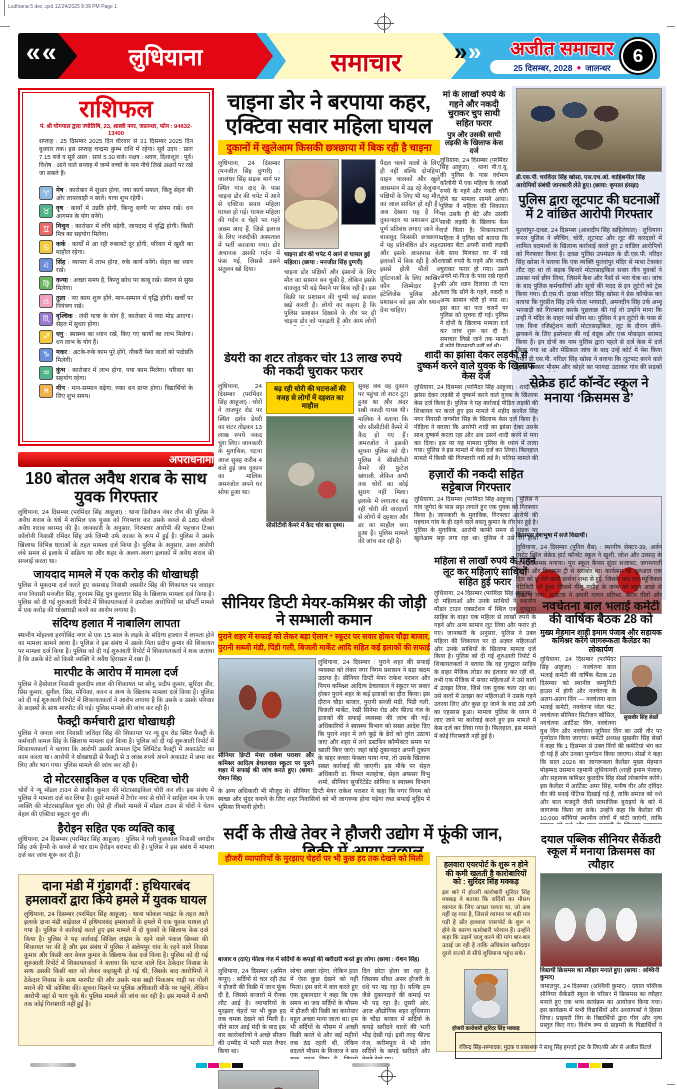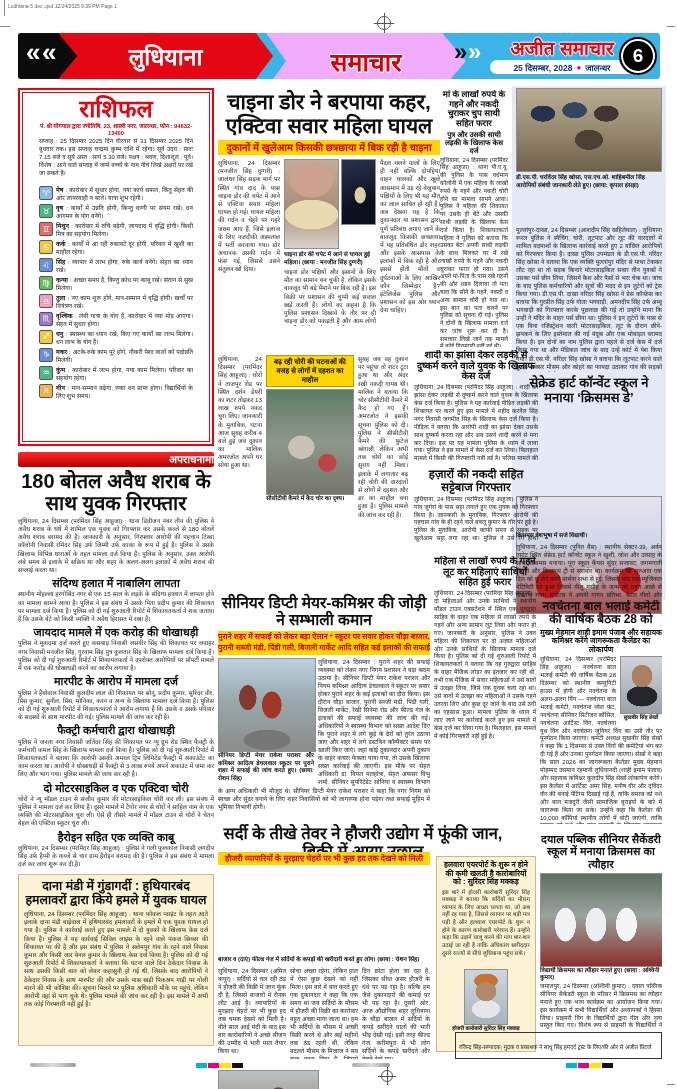--- a/index.html
+++ b/index.html
@@ -89,21 +89,21 @@
   <div class="abs banner" style="left: 18px; top: 33px; width: 642px; height: 46px; background-color: rgb(60, 180, 231);">
 
     <div class="abs" style="left:0;top:0;width:86px;height:46px;background:#0b0b0b;transform:skewX(-22deg);transform-origin:top left;"></div>
     <div class="abs chev" style="left:8px;top:6px;font-size:26px;color:#ffffff;">«</div>
     <div class="abs chev" style="left:24px;top:6px;font-size:26px;color:#ffffff;">«</div>
 
     <div class="abs ribbon" style="left: 40px; top: 0px; width: 215px; height: 46px; clip-path: polygon(0px 0px, 92% 0px, 100% 50%, 92% 100%, 0px 100%, 9% 50%); background-color: rgb(227, 6, 19);">
       <span style="color:#fff;font-weight:800;font-size:23px;">लुधियाना</span>
     </div>
 
-    <div class="abs ribbon" style="left: 248px; top: 0px; width: 200px; height: 56px; clip-path: polygon(0px 0px, 88% 0px, 100% 50%, 88% 100%, 0px 100%, 10% 50%); background-color: #f0abfc;">
+    <div class="abs ribbon" style="left: 248px; top: 0px; width: 200px; height: 56px; clip-path: polygon(0px 0px, 88% 0px, 100% 50%, 88% 100%, 0px 100%, 10% 50%); background-color: #fef9c3;">
       <span style="color:#d40008;font-weight:800;font-size:25px;
             text-shadow:-1px 0 #fff,1px 0 #fff,0 -1px #fff,0 1px #fff,1px 1px #fff,-1px -1px #fff;">समाचार</span>
     </div>
 
     <div class="abs chev" style="left:436px;top:7px;font-size:24px;color:#0b0b0b;">»</div>
     <div class="abs chev" style="left:450px;top:7px;font-size:24px;color:#ffffff;">»</div>
 
     <div class="abs" style="left:470px;top:2px;width:148px;text-align:center;font-weight:800;font-size:19px;color:#e30613;
          text-shadow:-1px 0 #fff,1px 0 #fff,0 -1px #fff,0 1px #fff;">अजीत समाचार</div>
     <div class="abs datepill" style="left:472px;top:27px;width:144px;height:14px;">
@@ -172,30 +172,30 @@
           <span class="sign-tx"><b>मीन</b> : <span>मान-सम्मान बढ़ेगा, रुका धन प्राप्त होगा। विद्यार्थियों के लिए शुभ समय।</span></span>
         </div>
       </div>
     </div>
   </div>
 
   <div class="abs secbar" style="left:18px;top:452px;width:196px;height:15px;font-size:10.5px;line-height:15px;">अपराधनामा</div>
 
   <div class="abs" style="left:18px;top:470px;width:196px;height:402px;overflow:hidden;">
     <div>
-      <div class="hl" style="font-size:20px;">180 बोतल अवैध शराब के साथ युवक गिरफ्तार</div>
+      <div class="hl" style="font-size:16px;">180 बोतल अवैध शराब के साथ युवक गिरफ्तार</div>
       <div class="bd" style="max-height:64px;margin:2px 0 3px;">लुधियाना, 24 दिसम्बर (परमिंदर सिंह आहूजा) : थाना डिवीजन नंबर तीन की पुलिस ने अवैध शराब के धंधे में शामिल एक युवक को गिरफ्तार कर उसके कब्जे से 180 बोतलें अवैध शराब बरामद की है। जानकारी के अनुसार, गिरफ्तार आरोपी की पहचान टिब्बा कॉलोनी निवासी रमिंदर सिंह उर्फ जिम्मी उर्फ काका के रूप में हुई है। पुलिस ने उसके खिलाफ विभिन्न धाराओं के तहत मामला दर्ज किया है। पुलिस के अनुसार, उक्त आरोपी लंबे समय से इलाके में सक्रिय था और शहर के अलग-अलग इलाकों में अवैध शराब की सप्लाई करता था।</div>
+    </div>
+    <div>
+      <div class="hl" style="font-size:11px;">जायदाद मामले में एक करोड़ की धोखाधड़ी</div>
+      <div class="bd" style="max-height:40px;margin:1px 0 3px;">पुलिस ने मुकदमा दर्ज करते हुए कसबाड़ निवासी जसवीर सिंह की शिकायत पर जवाहर नगर निवासी मनजीत सिंह, गुरनाम सिंह पुत्र कुलतार सिंह के खिलाफ मामला दर्ज किया है। पुलिस को दी गई शुरुआती रिपोर्ट में शिकायतकर्ता ने उपरोक्त आरोपियों पर प्रॉपर्टी मामले में एक करोड़ की धोखाधड़ी करने का आरोप लगाया है।</div>
     </div>
     <div>
       <div class="hl" style="font-size:11px;">संदिग्ध हलात में नाबालिग लापता</div>
       <div class="bd" style="max-height:40px;margin:1px 0 3px;">स्थानीय मोहल्ला हरगोबिंद नगर से एक 15 साल के लड़के के संदिग्ध हालात में लापता होने का मामला सामने आया है। पुलिस ने इस संबंध में उसके पिता प्रदीप कुमार की शिकायत पर मामला दर्ज किया है। पुलिस को दी गई शुरुआती रिपोर्ट में शिकायतकर्ता ने शक जताया है कि उसके बेटे को किसी व्यक्ति ने अवैध हिरासत में रखा है।</div>
-    </div>
-    <div>
-      <div class="hl" style="font-size:11px;">जायदाद मामले में एक करोड़ की धोखाधड़ी</div>
-      <div class="bd" style="max-height:40px;margin:1px 0 3px;">पुलिस ने मुकदमा दर्ज करते हुए कसबाड़ निवासी जसवीर सिंह की शिकायत पर जवाहर नगर निवासी मनजीत सिंह, गुरनाम सिंह पुत्र कुलतार सिंह के खिलाफ मामला दर्ज किया है। पुलिस को दी गई शुरुआती रिपोर्ट में शिकायतकर्ता ने उपरोक्त आरोपियों पर प्रॉपर्टी मामले में एक करोड़ की धोखाधड़ी करने का आरोप लगाया है।</div>
     </div>
     <div>
       <div class="hl" style="font-size:11px;">मारपीट के आरोप में मामला दर्ज</div>
       <div class="bd" style="max-height:40px;margin:1px 0 3px;">पुलिस ने हैबोवाल निवासी कुलदीप लाल की शिकायत पर सोनू, प्रदीप कुमार, सुरिंदर वीर, प्रिंस कुमार, सुनील, प्रिंस, मोनिका, करन व अन्य के खिलाफ मामला दर्ज किया है। पुलिस को दी गई शुरुआती रिपोर्ट में शिकायतकर्ता ने आरोप लगाया है कि उसके व उसके परिवार के सदस्यों के साथ मारपीट की गई। पुलिस मामले की जांच कर रही है।</div>
     </div>
     <div>
       <div class="hl" style="font-size:11px;">फैक्ट्री कर्मचारी द्वारा धोखाधड़ी</div>
       <div class="bd" style="max-height:48px;margin:1px 0 3px;">पुलिस ने जनता नगर निवासी जतिंदर सिंह की शिकायत पर न्यू ग्रुप रोड स्थित फैक्ट्री के कर्मचारी कमल सिंह के खिलाफ मामला दर्ज किया है। पुलिस को दी गई शुरुआती रिपोर्ट में शिकायतकर्ता ने बताया कि आरोपी उसकी अमरल ट्रिम लिमिटेड फैक्ट्री में अकाउंटेंट का काम करता था। आरोपी ने धोखाधड़ी से फैक्ट्री से 3 लाख रुपये अपने अकाउंट में जमा कर लिए और भाग गया। पुलिस मामले की जांच कर रही है।</div>
     </div>
     <div>
@@ -231,28 +231,30 @@
   <div class="abs" style="left:440px;top:90px;width:68px;height:260px;overflow:hidden;">
     <div class="hl" style="font-size:8.6px;">मां के लाखों रुपये के गहने और नकदी चुराकर चुप साथी सहित फरार</div>
     <div class="hl" style="font-size:7.2px;margin:2px 0;">पुत्र और उसकी साथी लड़की के खिलाफ केस दर्ज</div>
     <div class="bd" style="font-size:5.9px;max-height:190px;">लुधियाना, 24 दिसम्बर (परमिंदर सिंह आहूजा) : थाना पी.ए.यू. की पुलिस के पास वर्धमान कॉलोनी में एक महिला के लाखों रुपये के गहने और नकदी चोरी होने का मामला सामने आया। पुलिस ने महिला की शिकायत पर उसके ही बेटे और उसकी साथी लड़की के खिलाफ केस दर्ज किया है। शिकायतकर्ता महिला ने पुलिस को बताया कि उसका बेटा अपनी साथी लड़की के साथ मिलकर घर में रखे लाखों रुपये के गहने और नकदी चुराकर फरार हो गया। उसने अपने मां-पिता के पास रखे गहनों की ओर ध्यान दिलाया तो पता चला कि सोने के गहने, नकदी व अन्य सामान चोरी हो गया था। इस बात का पता चलने पर पुलिस को सूचना दी गई। पुलिस ने दोनों के खिलाफ मामला दर्ज कर जांच शुरू कर दी है। समाचार लिखे जाने तक मामले में कोई गिरफ्तारी नहीं हुई थी।</div>
   </div>
 
   <div class="abs" style="left: 512px; top: 86px; width: 154px; height: 514px; background-color: rgb(228, 233, 245);"></div>
 
   <div class="abs photo ph-police" style="left:516px;top:88px;width:146px;height:84px;"></div>
   <div class="abs cap" style="left:516px;top:174px;width:146px;height:17px;">डी.एस.पी. चरविंदर सिंह खोसा, एस.एच.ओ. शाहिबमील सिंह आरोपियों संबंधी जानकारी लेते हुए। (छाया: कृपाल हंसड़ा)</div>
+  <div class="abs hl" style="left:516px;top:193px;width:146px;font-size:12.5px;">पुलिस द्वारा लूटपाट की घटनाओं में 2 वांछित आरोपी गिरफ्तार</div>
   <div class="abs bd" style="left:516px;top:226px;width:146px;height:146px;font-size:6.1px;">मुल्लांपुर-दाखा, 24 दिसम्बर (आशदीप सिंह खहिलेवाल) : लुधियाना रूरल पुलिस ने स्नैचिंग, चोरी, लूटपाट और लूट की वारदातों में शामिल बदमाशों के खिलाफ कार्रवाई करते हुए 2 वांछित आरोपियों को गिरफ्तार किया है। दाखा पुलिस उपमंडल के डी.एस.पी. नरिंदर सिंह खोसा ने बताया कि एक व्यक्ति मुल्लांपुर मंदिर से माथा टेककर लौट रहा था तो सड़क किनारे मोटरसाइकिल सवार तीन युवकों ने उसका पर्स छीन लिया, जिसमें कैश और पैसों से भरा चेक था। जांच के बाद पुलिस कर्मचारियों और सूत्रों की मदद से इन लुटेरों को ट्रेस किया गया। डी.एस.पी. दाखा नरिंदर सिंह खोसा ने प्रेस कॉन्फ्रेंस कर बताया कि गुरप्रीत सिंह उर्फ गोला भगवाड़ी, अमनदीप सिंह उर्फ अम्बू भगवाड़ी को गिरफ्तार करके पूछताछ की गई तो उन्होंने माना कि उन्हीं ने मंदिर के बाहर पर्स छीना था। पुलिस ने इन लुटेरों के पास से एक बिना रजिस्ट्रेशन वाली मोटरसाइकिल, लूट के दौरान छीने-झपकने के लिए इस्तेमाल की गई बंदूक और एक मोबाइल बरामद किया है। इन दोनों का नाम पुलिस द्वारा पहले से दर्ज केस में दर्ज किया गया था और मेडिकल जांच के बाद उन्हें कोर्ट में पेश किया गया। डी.एस.पी. नरिंदर सिंह खोसा ने बताया कि लूटपाट करने वाले युवक अक्सर मौसम और कोहरे का फायदा उठाकर गांव की सड़कों पर लूटपाट करते हैं।</div>
 
   <div class="abs hl" style="left:516px;top:376px;width:146px;font-size:13px;">सेक्रेड हार्ट कॉन्वेंट स्कूल ने मनाया ‘क्रिसमस डे’</div>
   <div class="abs photo ph-xmas" style="left:516px;top:412px;width:146px;height:118px;"></div>
   <div class="abs cap" style="left:516px;top:532px;width:146px;height:9px;">क्रिसमस वेशभूषा में सजे विद्यार्थी।</div>
   <div class="abs bd" style="left:516px;top:543px;width:146px;height:54px;font-size:6.1px;">लुधियाना, 24 दिसम्बर (पुनित बैंस) : स्थानीय सेक्टर-39, अर्बन एस्टेट स्थित सेक्रेड हार्ट कॉन्वेंट स्कूल ने खुशी, जोश और उत्साह के साथ क्रिसमस मनाया। पूरा स्कूल कैंपस सुंदर सजावट, जगमगाती रोशनी और क्रिसमस ट्री से सराबोर था। कार्यक्रम की शुरुआत एक दिल को छू लेने वाली प्रार्थना सभा से हुई, जिसके बाद एक म्यूजिकल नेटिविटी प्ले हुआ जिसमें यीशु मसीह के जन्म को बहुत अच्छे से दिखाया गया। स्टूडेंट्स ने अपनी गायन प्रतिभा, कैरल गीतों और क्रिसमस डांस से सबका मन मोह लिया।</div>
 
   <div class="abs" style="left:218px;top:352px;width:190px;height:240px;overflow:hidden;">
+    <div class="hl" style="font-size:12px;">डेयरी का शटर तोड़कर चोर 13 लाख रुपये की नकदी चुराकर फरार</div>
     <div style="display:flex;gap:4px;margin-top:3px;height:198px;">
       <div class="bd" style="flex:0 0 44px;">लुधियाना, 24 दिसम्बर (परमिंदर सिंह आहूजा) : चोरों ने ताजपुर रोड पर स्थित दर्शन डेयरी का शटर तोड़कर 13 लाख रुपये नकद चुरा लिए। जानकारी के मुताबिक, घटना आज सुबह करीब 4 बजे हुई जब दुकान का मालिक अमरजोत अपने घर सोया हुआ था।</div>
       <div style="flex:0 0 88px;">
         <div class="ys" style="font-size: 7px; line-height: 1.25; border: 1px solid rgb(181, 155, 0); padding: 2px; color: rgb(17, 17, 17); font-weight: 800; background-color: rgb(255, 212, 0);">बढ़ रही चोरी की घटनाओं की वजह से लोगों में दहशत का माहौल</div>
         <div class="photo ph-cctv" style="width:86px;height:104px;margin-top:2px;"></div>
         <div class="cap">सीसीटीवी कैमरे में कैद चोर का दृश्य।</div>
       </div>
       <div class="bd" style="flex:1;">सुबह जब वह दुकान पर पहुंचा तो शटर टूटा हुआ था और अंदर रखी नकदी गायब थी। मालिक ने बताया कि चोर सीसीटीवी कैमरे में कैद हो गए हैं। अमरजोत ने इसकी सूचना पुलिस को दी। पुलिस ने सीसीटीवी कैमरे की फुटेज खंगाली, लेकिन अभी तक चोरों का कोई सुराग नहीं मिला। इलाके में लगातार बढ़ रही चोरी की वारदातों से लोगों में दहशत और डर का माहौल बना हुआ है। पुलिस मामले की जांच कर रही है।</div>
     </div>
   </div>

